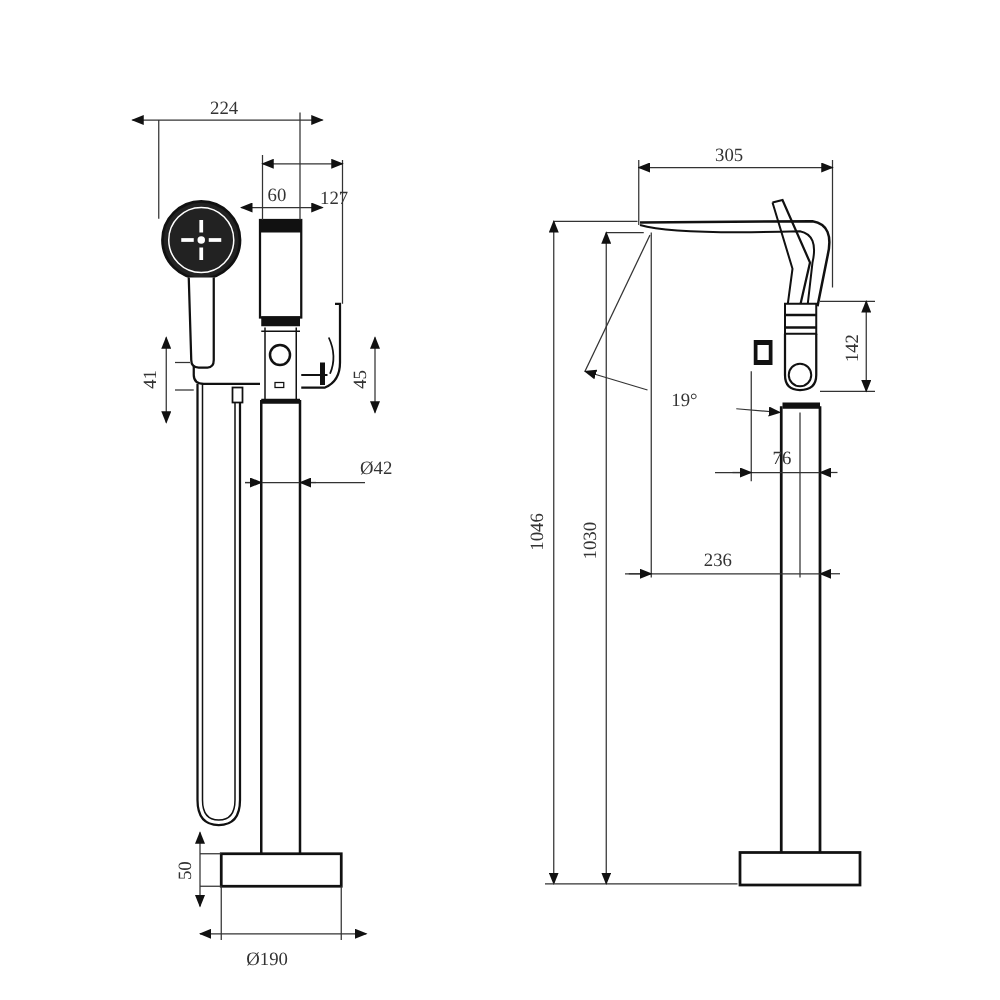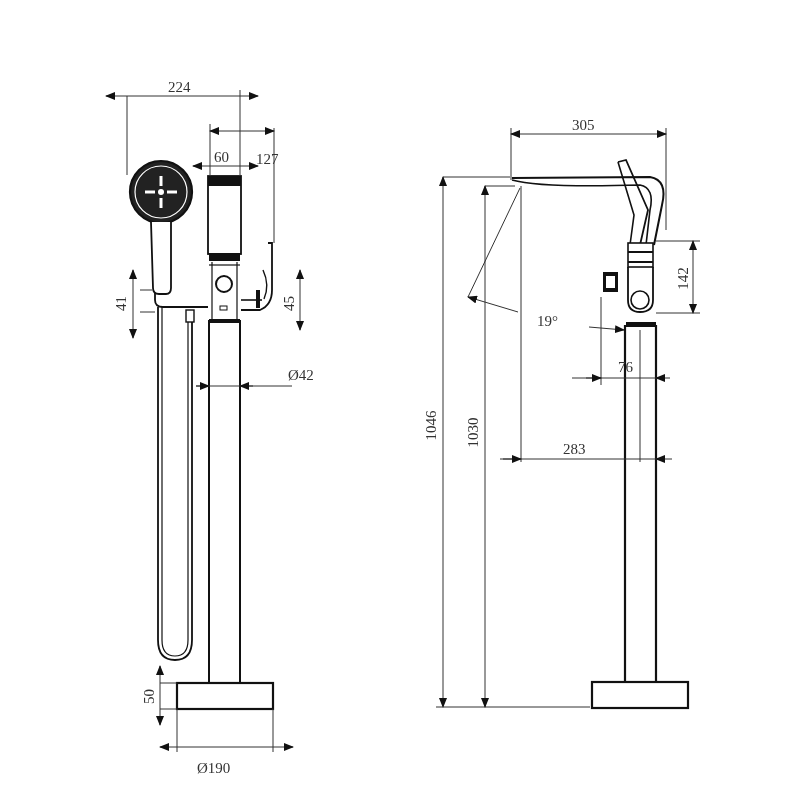--- a/index.html
+++ b/index.html
@@ -153,13 +153,13 @@
 <span class="lbl" style="left:245px;top:368px;margin-left:43px;">Ø42</span>
 <span class="lbl vlbl" style="left:142px;top:689px;">50</span>
 <span class="lbl" style="left:197px;top:761px;">Ø190</span>
 
 <span class="lbl" style="left:572px;top:118px;">305</span>
 <span class="lbl vlbl" style="left:416px;top:418px;">1046</span>
 <span class="lbl vlbl" style="left:458px;top:425px;">1030</span>
 <span class="lbl" style="left:537px;top:314px;">19°</span>
 <span class="lbl vlbl" style="left:672px;top:271px;">142</span>
 <span class="lbl" style="left:572px;top:360px;margin-left:46px;">76</span>
-<span class="lbl" style="left:563px;top:442px;">283</span>
+<span class="lbl" style="left:563px;top:442px;">236</span>
 
 </body></html>

